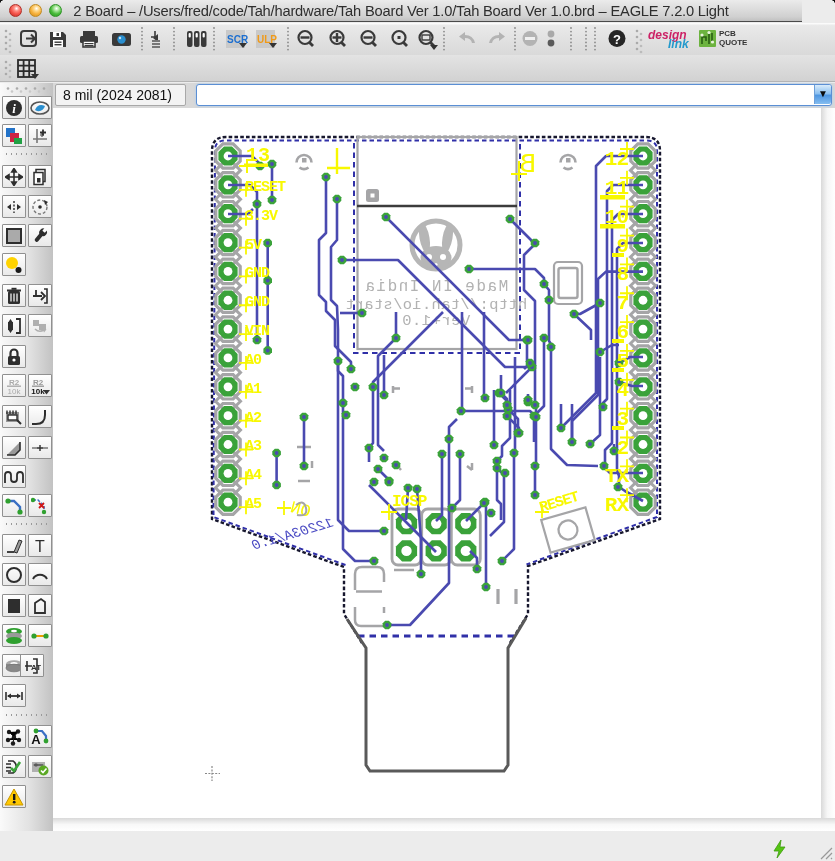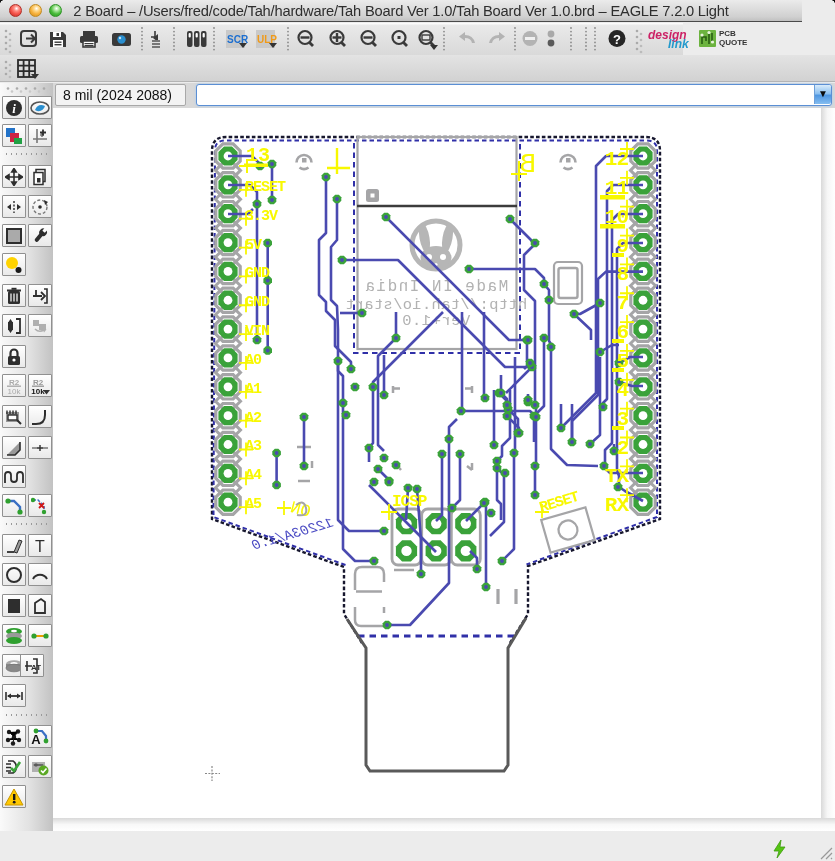--- a/index.html
+++ b/index.html
@@ -4,21 +4,21 @@
 <style>
 * { margin:0; padding:0; box-sizing:border-box; }
 html,body { width:835px; height:861px; overflow:hidden; font-family:"Liberation Sans", sans-serif; background:#ececec; }
 #titlebar { position:absolute; left:0; top:0; width:802px; height:22px;
   background:linear-gradient(#ebebeb,#d0d0d0 80%,#c0c0c0); border-bottom:1px solid #4a4a4a; }
 .tl { position:absolute; top:4px; width:13px; height:13px; border-radius:50%; }
 #tl-r { left:9px;  background:radial-gradient(circle at 6.5px 3.5px,#ffffff,#ff8f85 25%,#f4534a 55%,#d03830 85%,#a82620); border:1px solid #b03028;}
 #tl-y { left:29px; background:radial-gradient(circle at 6.5px 3.5px,#ffffff,#ffd88a 25%,#f6b13c 55%,#dd9526 85%,#b87a16); border:1px solid #c08a22;}
 #tl-g { left:49px; background:radial-gradient(circle at 6.5px 3.5px,#ffffff,#a8e69a 25%,#49bb3b 55%,#33a027 85%,#1f7d18); border:1px solid #2f9427;}
 #title { position:absolute; top:2.5px; left:0; width:100%; text-align:center; font-size:14.7px; letter-spacing:-0.2px; color:#2e2e2e; }
-#toolbar1 { position:absolute; left:0; top:23px; width:683px; height:32px;
+#toolbar1 { position:absolute; left:0; top:23px; width:835px; height:32px;
   background:linear-gradient(#ffffff,#e9e9e9 8%,#d9d9d9); }
 #toolbar2 { position:absolute; left:0; top:55px; width:835px; height:27px;
   background:linear-gradient(#e3e3e3,#d2d2d2); border-bottom:1px solid #b4b4b4; }
 #paramrow { position:absolute; left:0; top:83px; width:835px; height:25px; background:#d8d8d8; }
 #paramlabel { position:absolute; left:55px; top:1px; width:131px; height:22px; background:#f3f3f3;
   border:1px solid #a8a8a8; border-radius:2px; font-size:14px; color:#111; line-height:20px; padding-left:7px;}
 #combo { position:absolute; left:196px; top:1px; width:636px; height:22px; background:#fff;
   border:1.5px solid #5b8fd4; border-radius:3px; box-shadow:0 0 3px #a8c9ee; }
 #comboarrow { position:absolute; right:0px; top:0px; width:17px; height:19px;
   background:linear-gradient(#d9ecfb,#8cc0f0 45%,#4f97e2 55%,#85bdf0); border-left:1px solid #6d9fd8; border-radius:0 2px 2px 0; font-size:10px; color:#0a0a0a; text-align:center; line-height:18px;}
@@ -201,21 +201,21 @@
       <circle cx="10" cy="16" r="1.3" fill="#bbb"></circle>
       <circle cx="6" cy="19" r="1.3" fill="#aaa"></circle>
       <circle cx="10" cy="22" r="1.3" fill="#bbb"></circle>
       <g stroke="#2a2a2a" stroke-width="1.8" fill="none">
         <rect x="18" y="5" width="17" height="17"></rect>
         <path d="M 23.6 5 L 23.6 22 M 29.2 5 L 29.2 22 M 18 10.6 L 35 10.6 M 18 16.2 L 35 16.2"></path>
       </g>
       <path d="M 31 19 L 39 19 L 35 24 Z" fill="#333"></path>
     </svg></div>
 <div id="paramrow">
-  <div id="paramlabel">8 mil (2024 2088)</div>
+  <div id="paramlabel">8 mil (2024 2081)</div>
   <div id="combo">
       <div id="comboarrow">▼</div>
     </div>
 </div>
 <div id="sidebar">
     <svg style="position:absolute;left:6px;top:4px" width="8" height="6">
       <circle cx="2" cy="1.5" r="1.3" fill="#aaa"></circle>
       <circle cx="6" cy="4.5" r="1.3" fill="#c8c8c8"></circle>
     </svg>
     <svg style="position:absolute;left:15px;top:4px" width="8" height="6">

